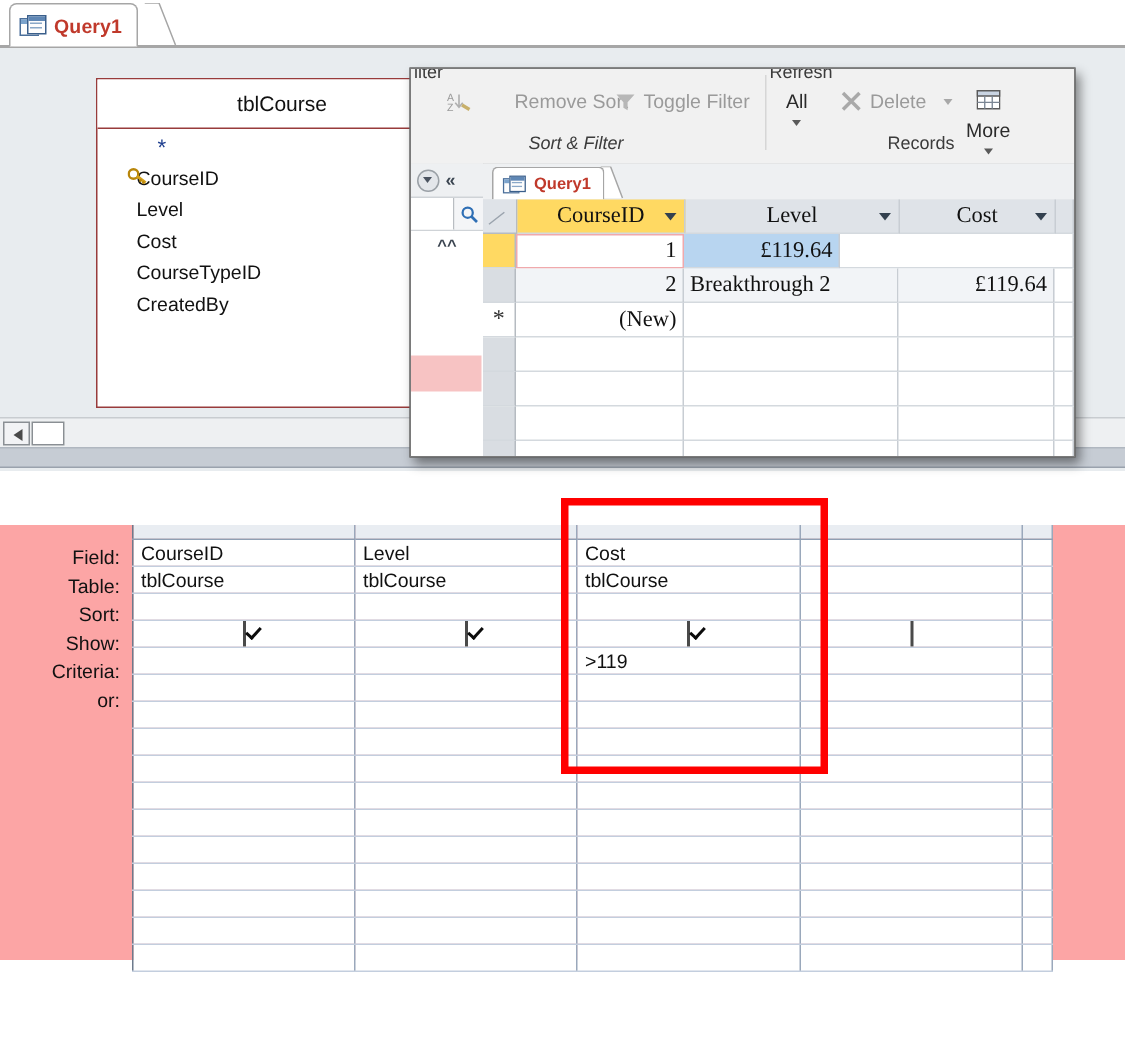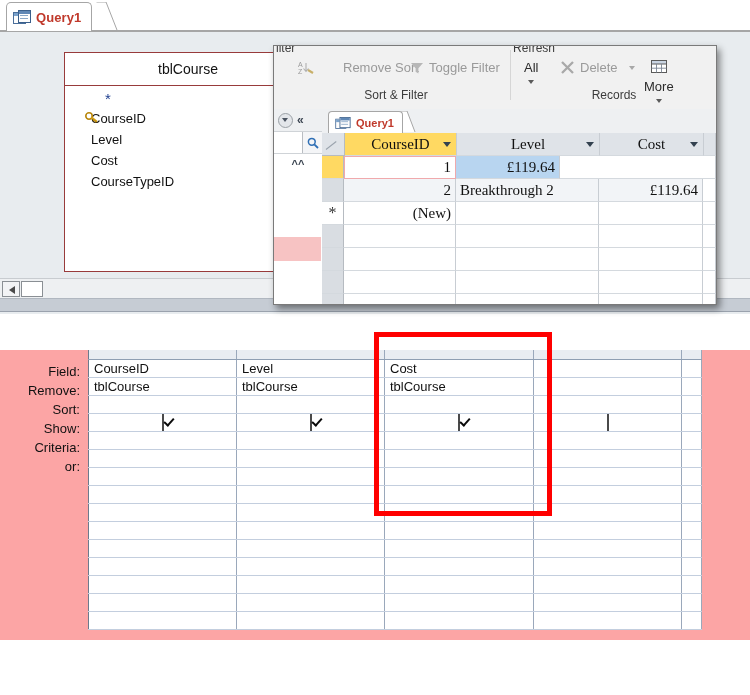--- a/index.html
+++ b/index.html
@@ -160,20 +160,23 @@
       </div>
       <div class="fl-row">
           <span>Level</span>
         </div>
       <div class="fl-row">
           <span>Cost</span>
         </div>
       <div class="fl-row">
           <span>CourseTypeID</span>
         </div>
+      <div class="fl-row">
+          <span>CreatedBy</span>
+        </div>
     </div>
   </div>
 
   <div id="designscroll">
     <div class="sb-btn">
         <i class="sb-arrow"></i>
       </div>
     <div class="sb-thumb"></div>
   </div>
   <div id="designsplit"></div>
@@ -195,21 +198,21 @@
       <span>Remove Sort</span>
     </div>
 
     <div class="rb-grp" style="left:136px;">
       <svg width="14" height="14" viewBox="0 0 14 14">
         <path d="M1,2 L13,2 L8.4,7.2 L8.4,12.5 L5.6,10.8 L5.6,7.2 Z" fill="#b7b7b7"></path>
       </svg>
       <span>Toggle Filter</span>
     </div>
 
-    <div class="rb-grplabel" style="left:12px;width:220px;">Sort &amp; Filter</div>
+    <div class="rb-grplabel" style="left:0;width:220px;font-style:italic;">Sort &amp; Filter</div>
 
     <div class="rb-sep" style="left:236px;"></div>
 
     <div class="rb-grp rb-item-on" style="left:250px;">
       <span>All</span>
       <i class="caret"></i>
     </div>
 
     <div class="rb-grp" style="left:286px;">
       <svg width="15" height="15" viewBox="0 0 15 15">
@@ -333,21 +336,21 @@
         <div class="dg-cell dg-c3"></div>
         <div class="dg-cell dg-c4"></div>
       </div>
   </div>
 </div>
 
 <div id="qgrid">
   <div class="labels">
     <div class="qlabel" style="height:12px;"></div>
     <div class="qlabel">Field:</div>
-    <div class="qlabel">Remove:</div>
+    <div class="qlabel">Table:</div>
     <div class="qlabel">Sort:</div>
     <div class="qlabel">Show:</div>
     <div class="qlabel">Criteria:</div>
     <div class="qlabel">or:</div>
   </div>
 
   <table id="qtable">
     <tbody>
         <tr class="hdrrow">
       <td class="colA lft"></td>
@@ -380,20 +383,27 @@
     <tr>
       <td class="colA lft ctr"><span class="chk on"></span></td>
       <td class="colB ctr"><span class="chk on"></span></td>
       <td class="colC ctr"><span class="chk on"></span></td>
       <td class="colD ctr"><span class="chk"></span></td>
       <td class="colE"></td>
     </tr>
     <tr>
       <td class="colA lft"></td>
       <td class="colB"></td>
+      <td class="colC">&gt;119</td>
+      <td class="colD"></td>
+      <td class="colE"></td>
+    </tr>
+    <tr>
+      <td class="colA lft"></td>
+      <td class="colB"></td>
       <td class="colC"></td>
       <td class="colD"></td>
       <td class="colE"></td>
     </tr>
     <tr>
           <td class="colA lft"></td>
           <td class="colB"></td>
           <td class="colC"></td>
           <td class="colD"></td>
           <td class="colE"></td>

